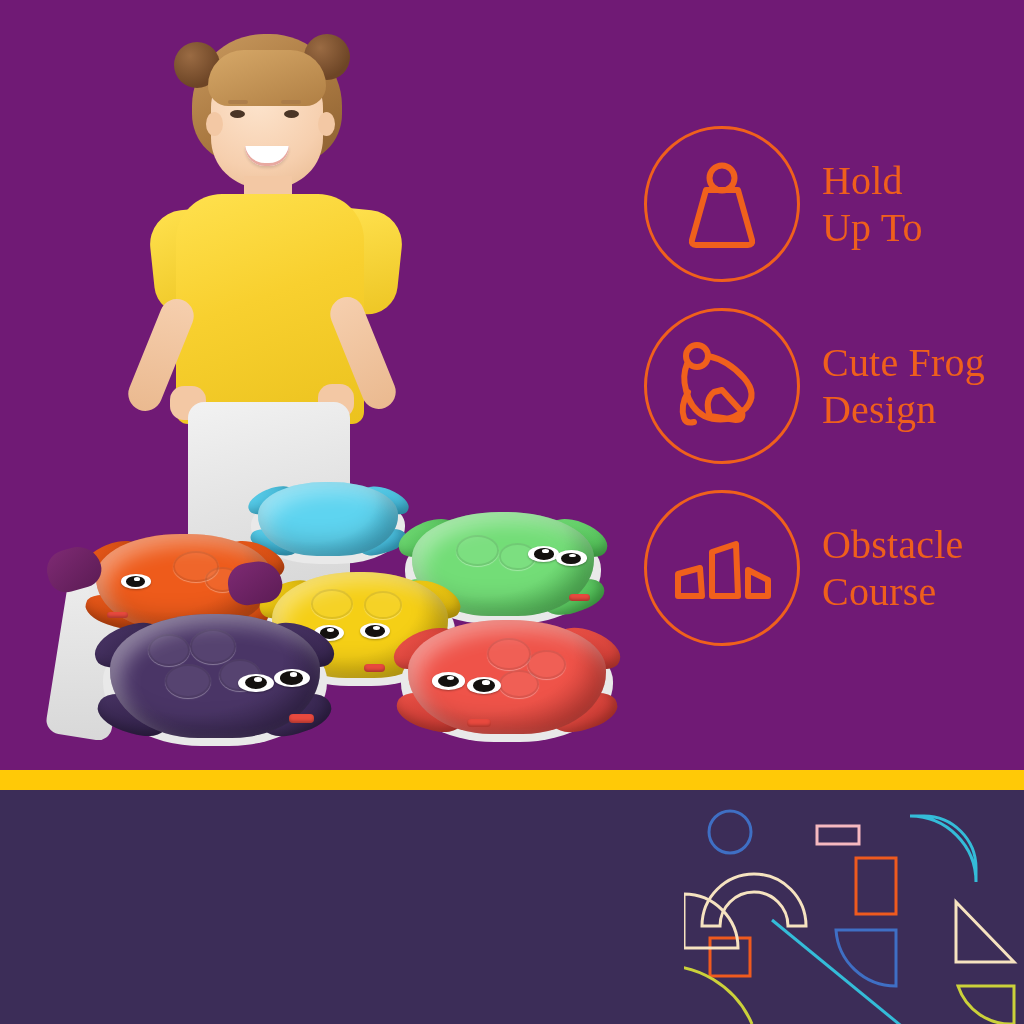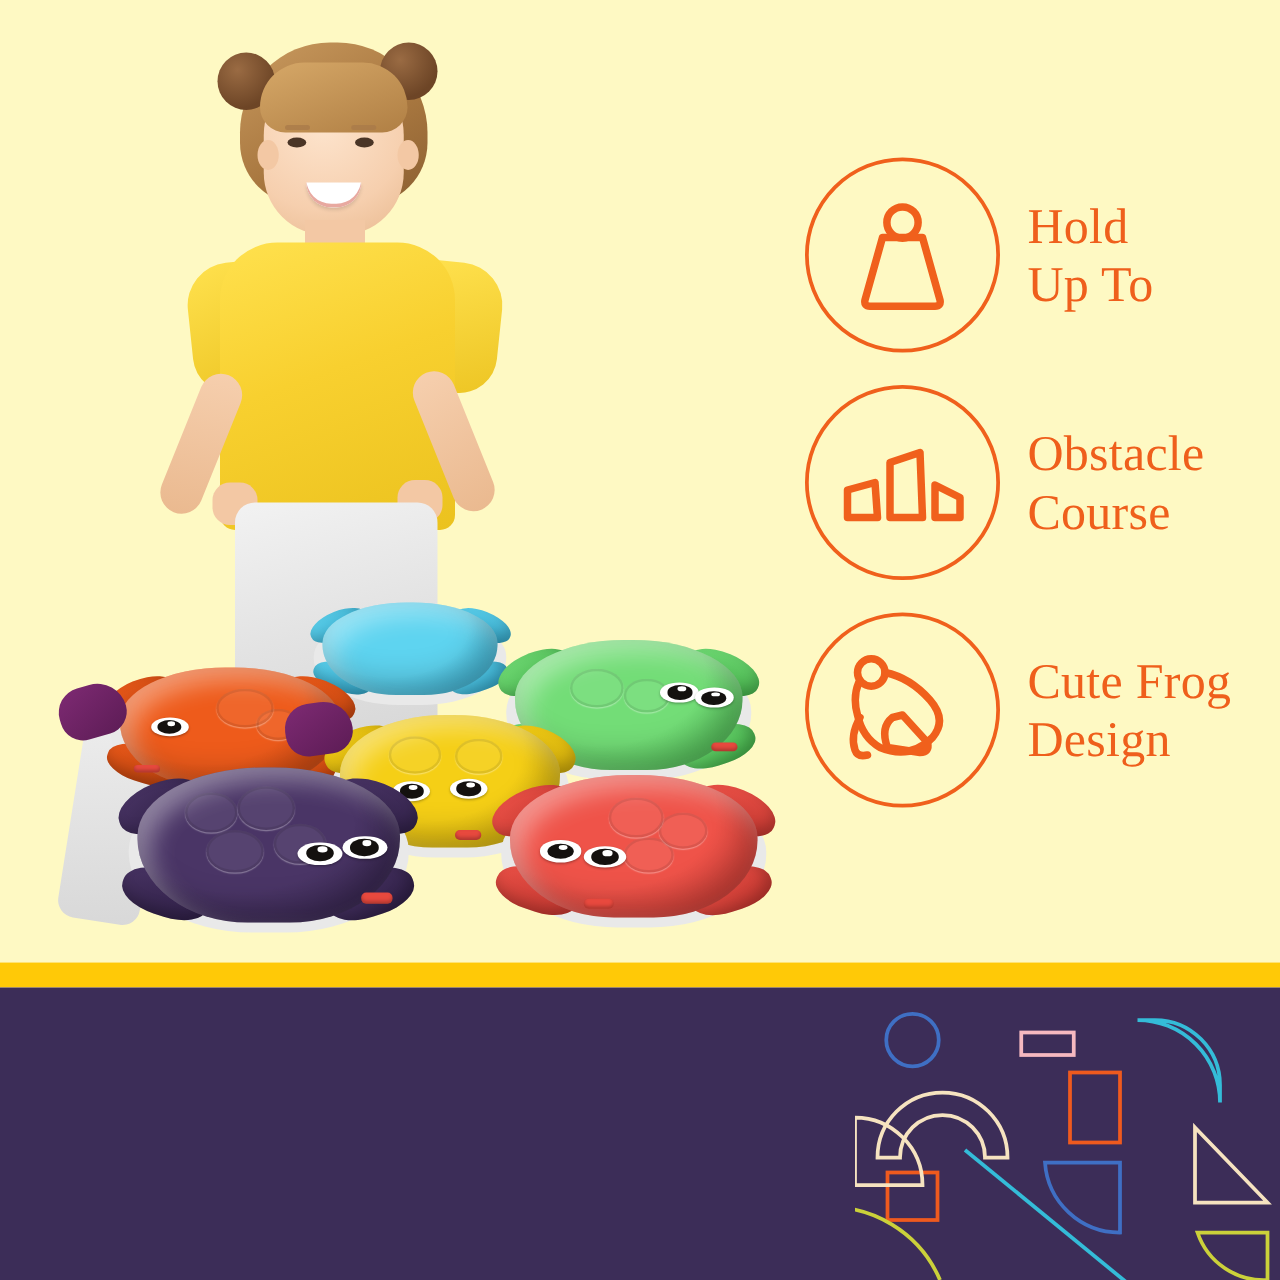--- a/index.html
+++ b/index.html
@@ -5,21 +5,21 @@
 <style>
   * { margin:0; padding:0; box-sizing:border-box; }
   html, body {
     width:1024px; height:1024px;
     font-family:"Liberation Sans", sans-serif;
     background:#ffffff; overflow:hidden;
   }
   #stage { position:relative; width:1024px; height:1024px; background:#fff; }
 
   
-  .photo-area { position:absolute; left:0; top:0; width:1024px; height:770px; background:#fef9c3; }
+  .photo-area { position:absolute; left:0; top:0; width:1024px; height:770px; background:#701a75; }
 
   
   .child { position:absolute; left:118px; top:14px; width:300px; height:580px; }
   .hair-bun { position:absolute; width:46px; height:46px; border-radius:50%;
               background:radial-gradient(circle at 35% 30%, #9a6b43, #6d4526 70%); }
   .bun-l { left:56px; top:28px; }
   .bun-r { left:186px; top:20px; }
   .hair-back { position:absolute; left:74px; top:20px; width:150px; height:130px;
                border-radius:72px 72px 50px 50px;
                background:linear-gradient(150deg, #c99a5f 0%, #a97840 55%, #8b5f31 100%); }
@@ -249,44 +249,44 @@
         </div>
         <div class="f-text">
           <span>Hold</span>
           <span>Up To</span>
         </div>
       </div>
 
       <div class="feature">
         <div class="f-circle">
           <svg width="104" height="104" viewBox="0 0 104 104">
-            <path d="M8 58 L30 52 L32 80 H8 Z" fill="none" stroke="#f0601c" stroke-width="6" stroke-linejoin="round"></path>
-            <path d="M42 36 L66 28 L68 80 H42 Z" fill="none" stroke="#f0601c" stroke-width="6" stroke-linejoin="round"></path>
-            <path d="M78 54 L98 64 V80 H78 Z" fill="none" stroke="#f0601c" stroke-width="6" stroke-linejoin="round"></path>
-          </svg>
-        </div>
-        <div class="f-text">
-          <span>Obstacle</span>
-          <span>Course</span>
-        </div>
-      </div>
-
-      <div class="feature">
-        <div class="f-circle">
-          <svg width="104" height="104" viewBox="0 0 104 104">
             <circle cx="27" cy="22" r="11" fill="none" stroke="#f0601c" stroke-width="6"></circle>
             <path d="M17 30 Q12 42 16 56 Q20 74 34 82 Q58 92 76 74 Q88 60 74 44
                      Q58 26 38 22" fill="none" stroke="#f0601c" stroke-width="6" stroke-linecap="round" stroke-linejoin="round"></path>
             <path d="M18 58 Q10 72 14 84 Q16 90 24 88" fill="none" stroke="#f0601c" stroke-width="6" stroke-linecap="round"></path>
             <path d="M44 58 Q34 66 40 82 L66 86 Q74 86 72 78 L52 56 Z" fill="none" stroke="#f0601c" stroke-width="6" stroke-linejoin="round"></path>
           </svg>
         </div>
         <div class="f-text">
           <span>Cute Frog</span>
           <span>Design</span>
+        </div>
+      </div>
+
+      <div class="feature">
+        <div class="f-circle">
+          <svg width="104" height="104" viewBox="0 0 104 104">
+            <path d="M8 58 L30 52 L32 80 H8 Z" fill="none" stroke="#f0601c" stroke-width="6" stroke-linejoin="round"></path>
+            <path d="M42 36 L66 28 L68 80 H42 Z" fill="none" stroke="#f0601c" stroke-width="6" stroke-linejoin="round"></path>
+            <path d="M78 54 L98 64 V80 H78 Z" fill="none" stroke="#f0601c" stroke-width="6" stroke-linejoin="round"></path>
+          </svg>
+        </div>
+        <div class="f-text">
+          <span>Obstacle</span>
+          <span>Course</span>
         </div>
       </div>
 
     </div>
   </div>
 
   <div class="yellow-bar"></div>
 
   <div class="banner">
 

